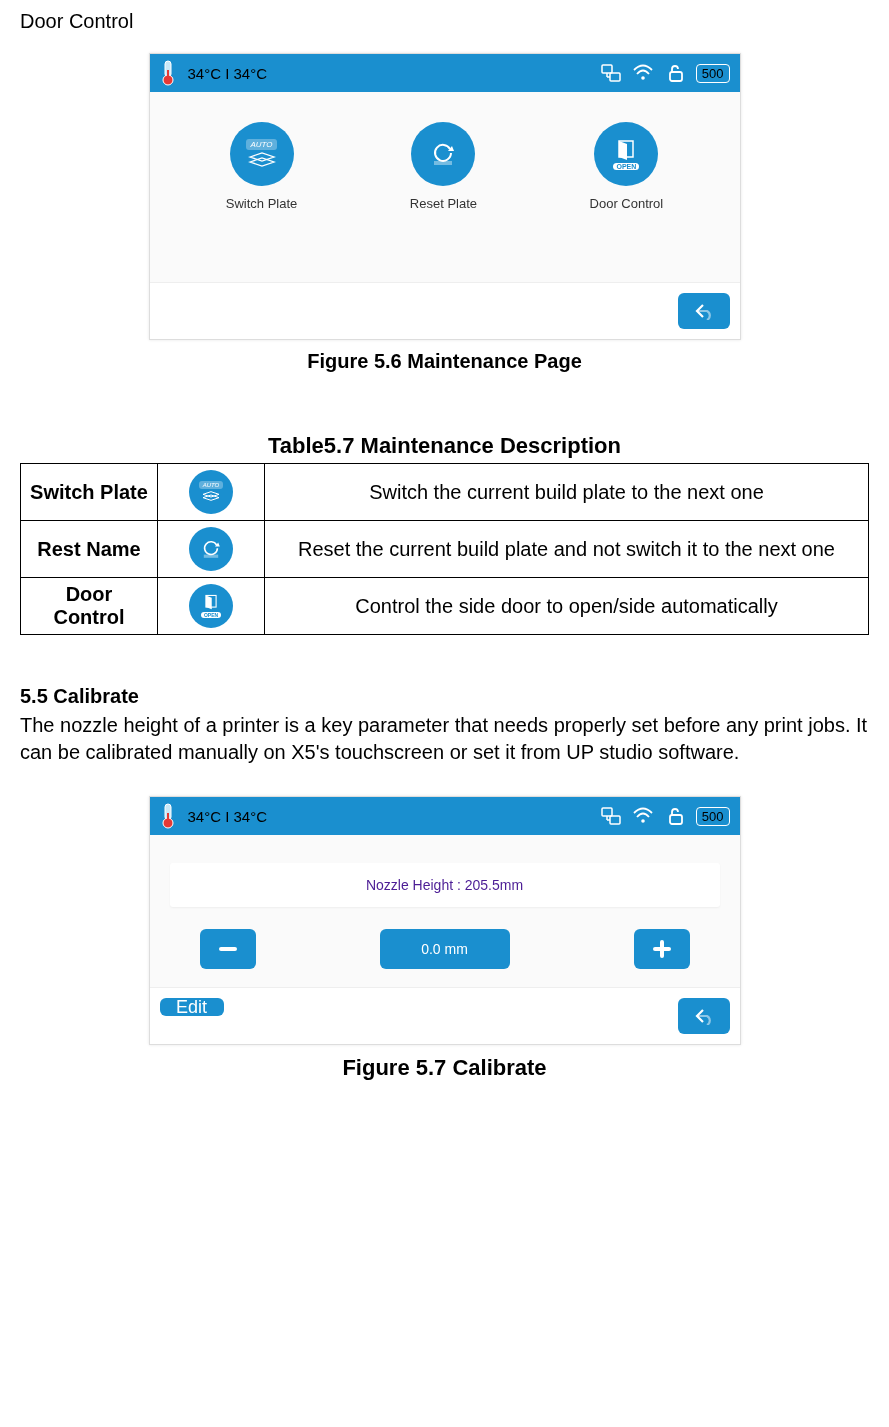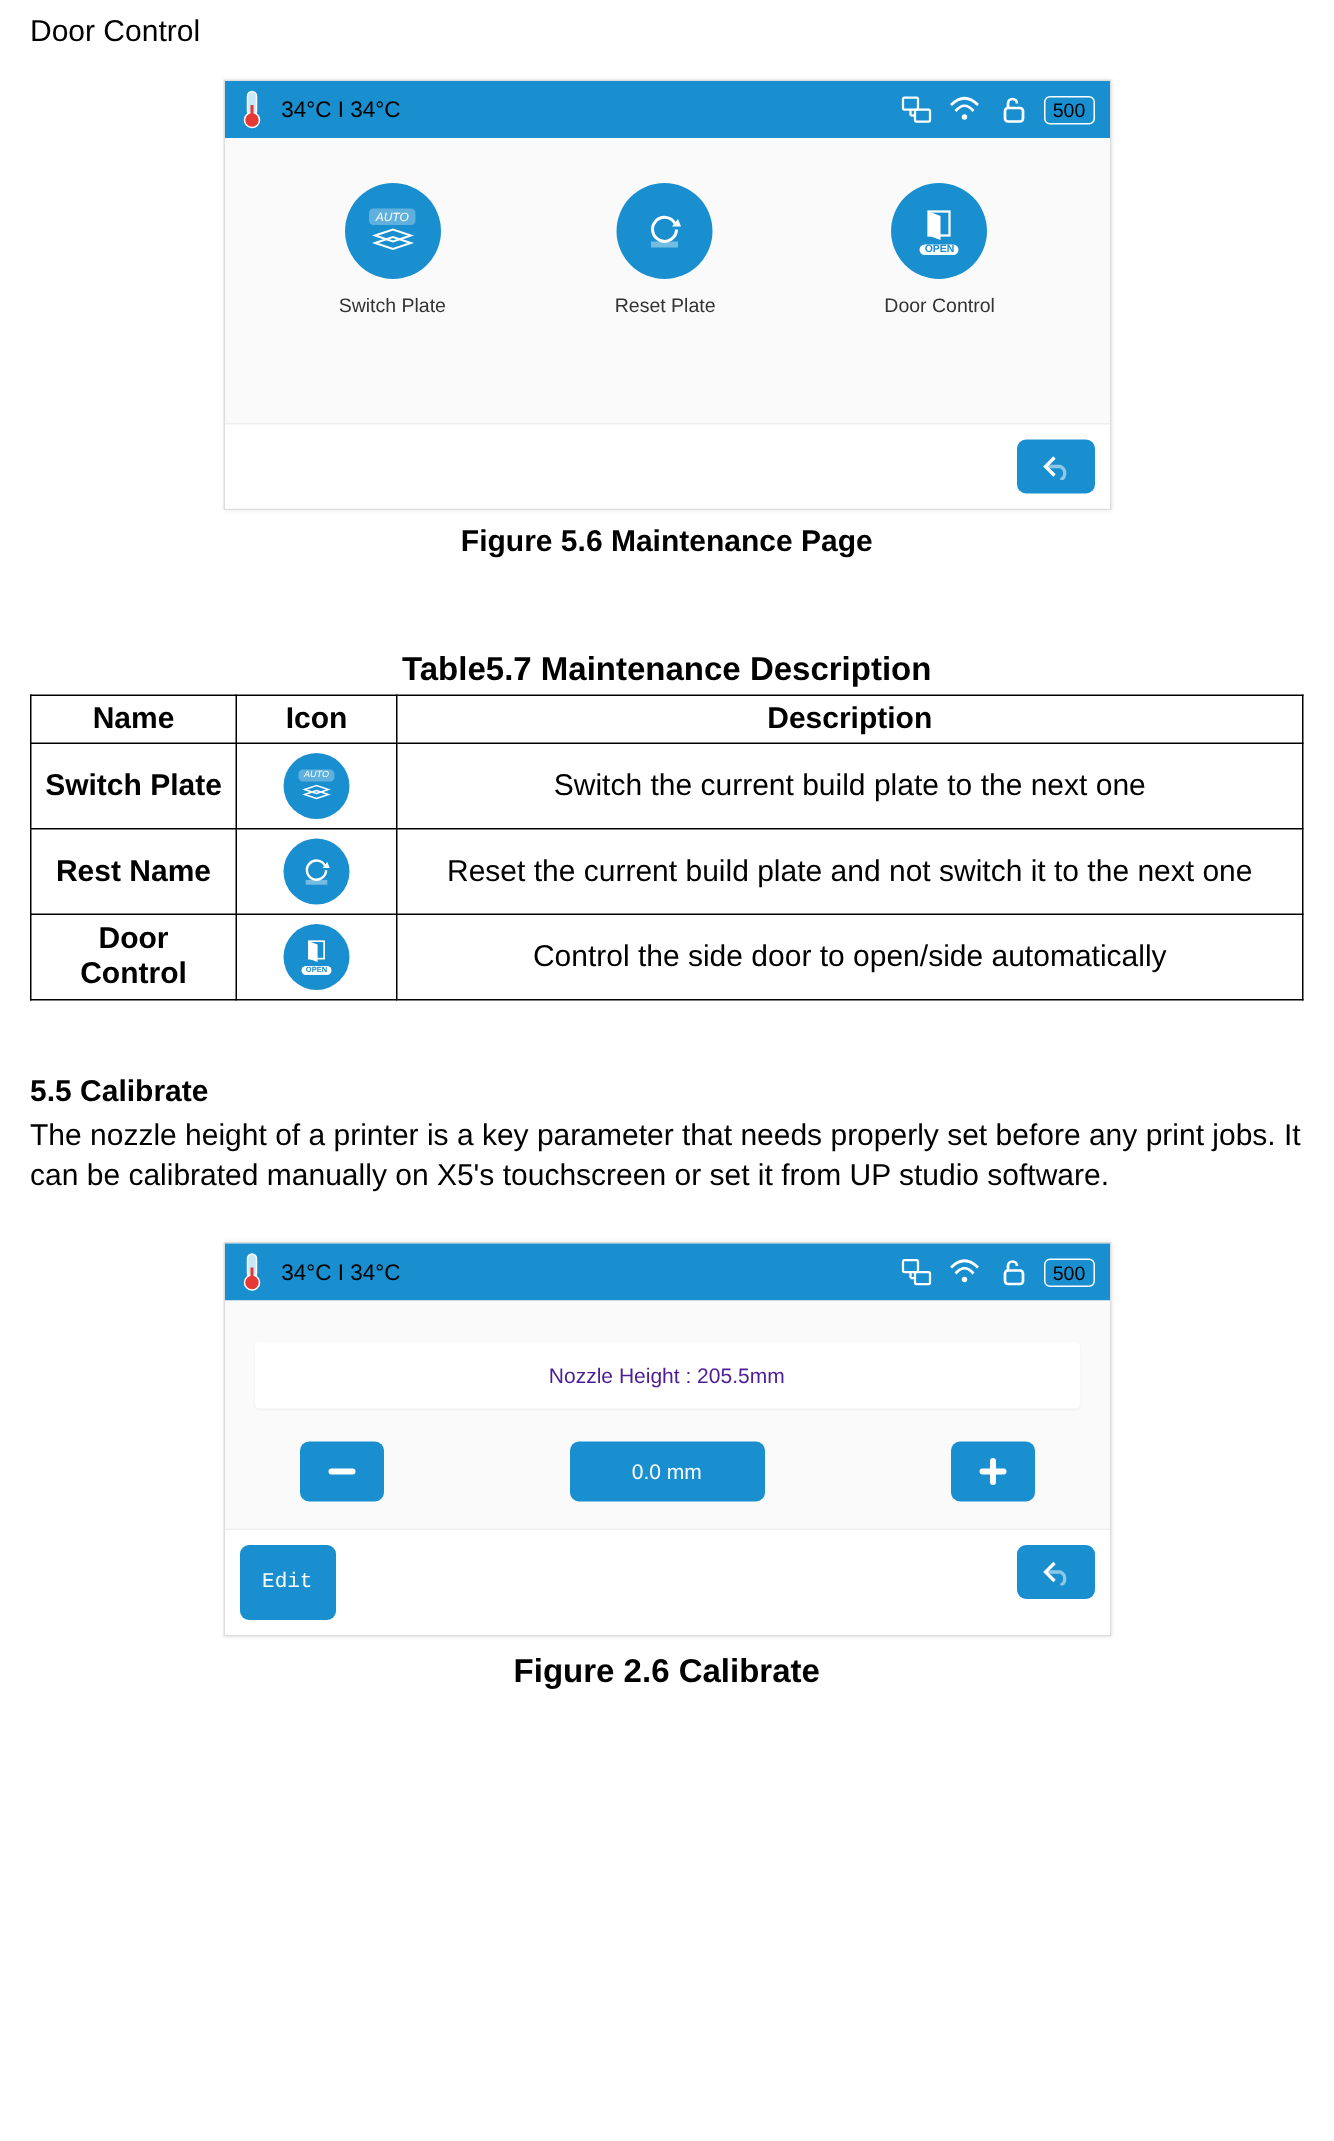--- a/index.html
+++ b/index.html
@@ -98,21 +98,21 @@
   .back-button, .edit-button, .minus-button, .plus-button, .value-button {
     background: #1a8fcf;
     color: #fff;
     border-radius: 6px;
     display: flex;
     align-items: center;
     justify-content: center;
     font-size: 15px;
   }
   .back-button { width: 52px; height: 36px; }
-  .edit-button { width: 64px; height: 50px; font-size: 14px; font-family: Liberation Mono, monospace; }
+  .edit-button { width: 64px; height: 18px; font-size: 18px; }
   .fig-caption {
     text-align: center;
     font-weight: bold;
     font-size: 20px;
     margin: 8px 0 60px 0;
   }
   .table-caption {
     text-align: center;
     font-weight: bold;
     font-size: 22px;
@@ -261,25 +261,20 @@
         </svg>
     </div>
   </div>
 </div>
 
 <div class="fig-caption">Figure 5.6 Maintenance Page</div>
 
 <div class="table-caption">Table5.7 Maintenance Description</div>
 <table class="desc">
   <tbody>
-      <tr>
-    <th>Name</th>
-    <th>Icon</th>
-    <th>Description</th>
-  </tr>
   <tr>
     <td class="td-name">Switch Plate</td>
     <td class="td-icon">
       <div class="mini-icon">
         <span class="tile-auto-badge" style="font-size:6px;">AUTO</span>
         <svg width="22" height="12" viewBox="0 0 28 18">
               <path d="M2 5 L14 1 L26 5 L14 9 Z" fill="none" stroke="#fff" stroke-width="1.5"></path>
               <path d="M2 10 L14 6 L26 10 L14 14 Z" fill="none" stroke="#fff" stroke-width="1.5"></path>
             </svg>
       </div>
@@ -377,13 +372,13 @@
     </div>
     <div class="back-button">
       <svg width="22" height="18" viewBox="0 0 22 18">
           <path d="M10 3 L4 9 L10 15" fill="none" stroke="#fff" stroke-width="2.2"></path>
           <path d="M4 9 H14 A5 5 0 0 1 14 18" fill="none" stroke="#fff" stroke-width="2.2" opacity="0.5"></path>
         </svg>
     </div>
   </div>
 </div>
 
-<div class="fig-caption-last">Figure 2.6 Calibrate</div>
+<div class="fig-caption-last">Figure 5.7 Calibrate</div>
 
 </body></html>

